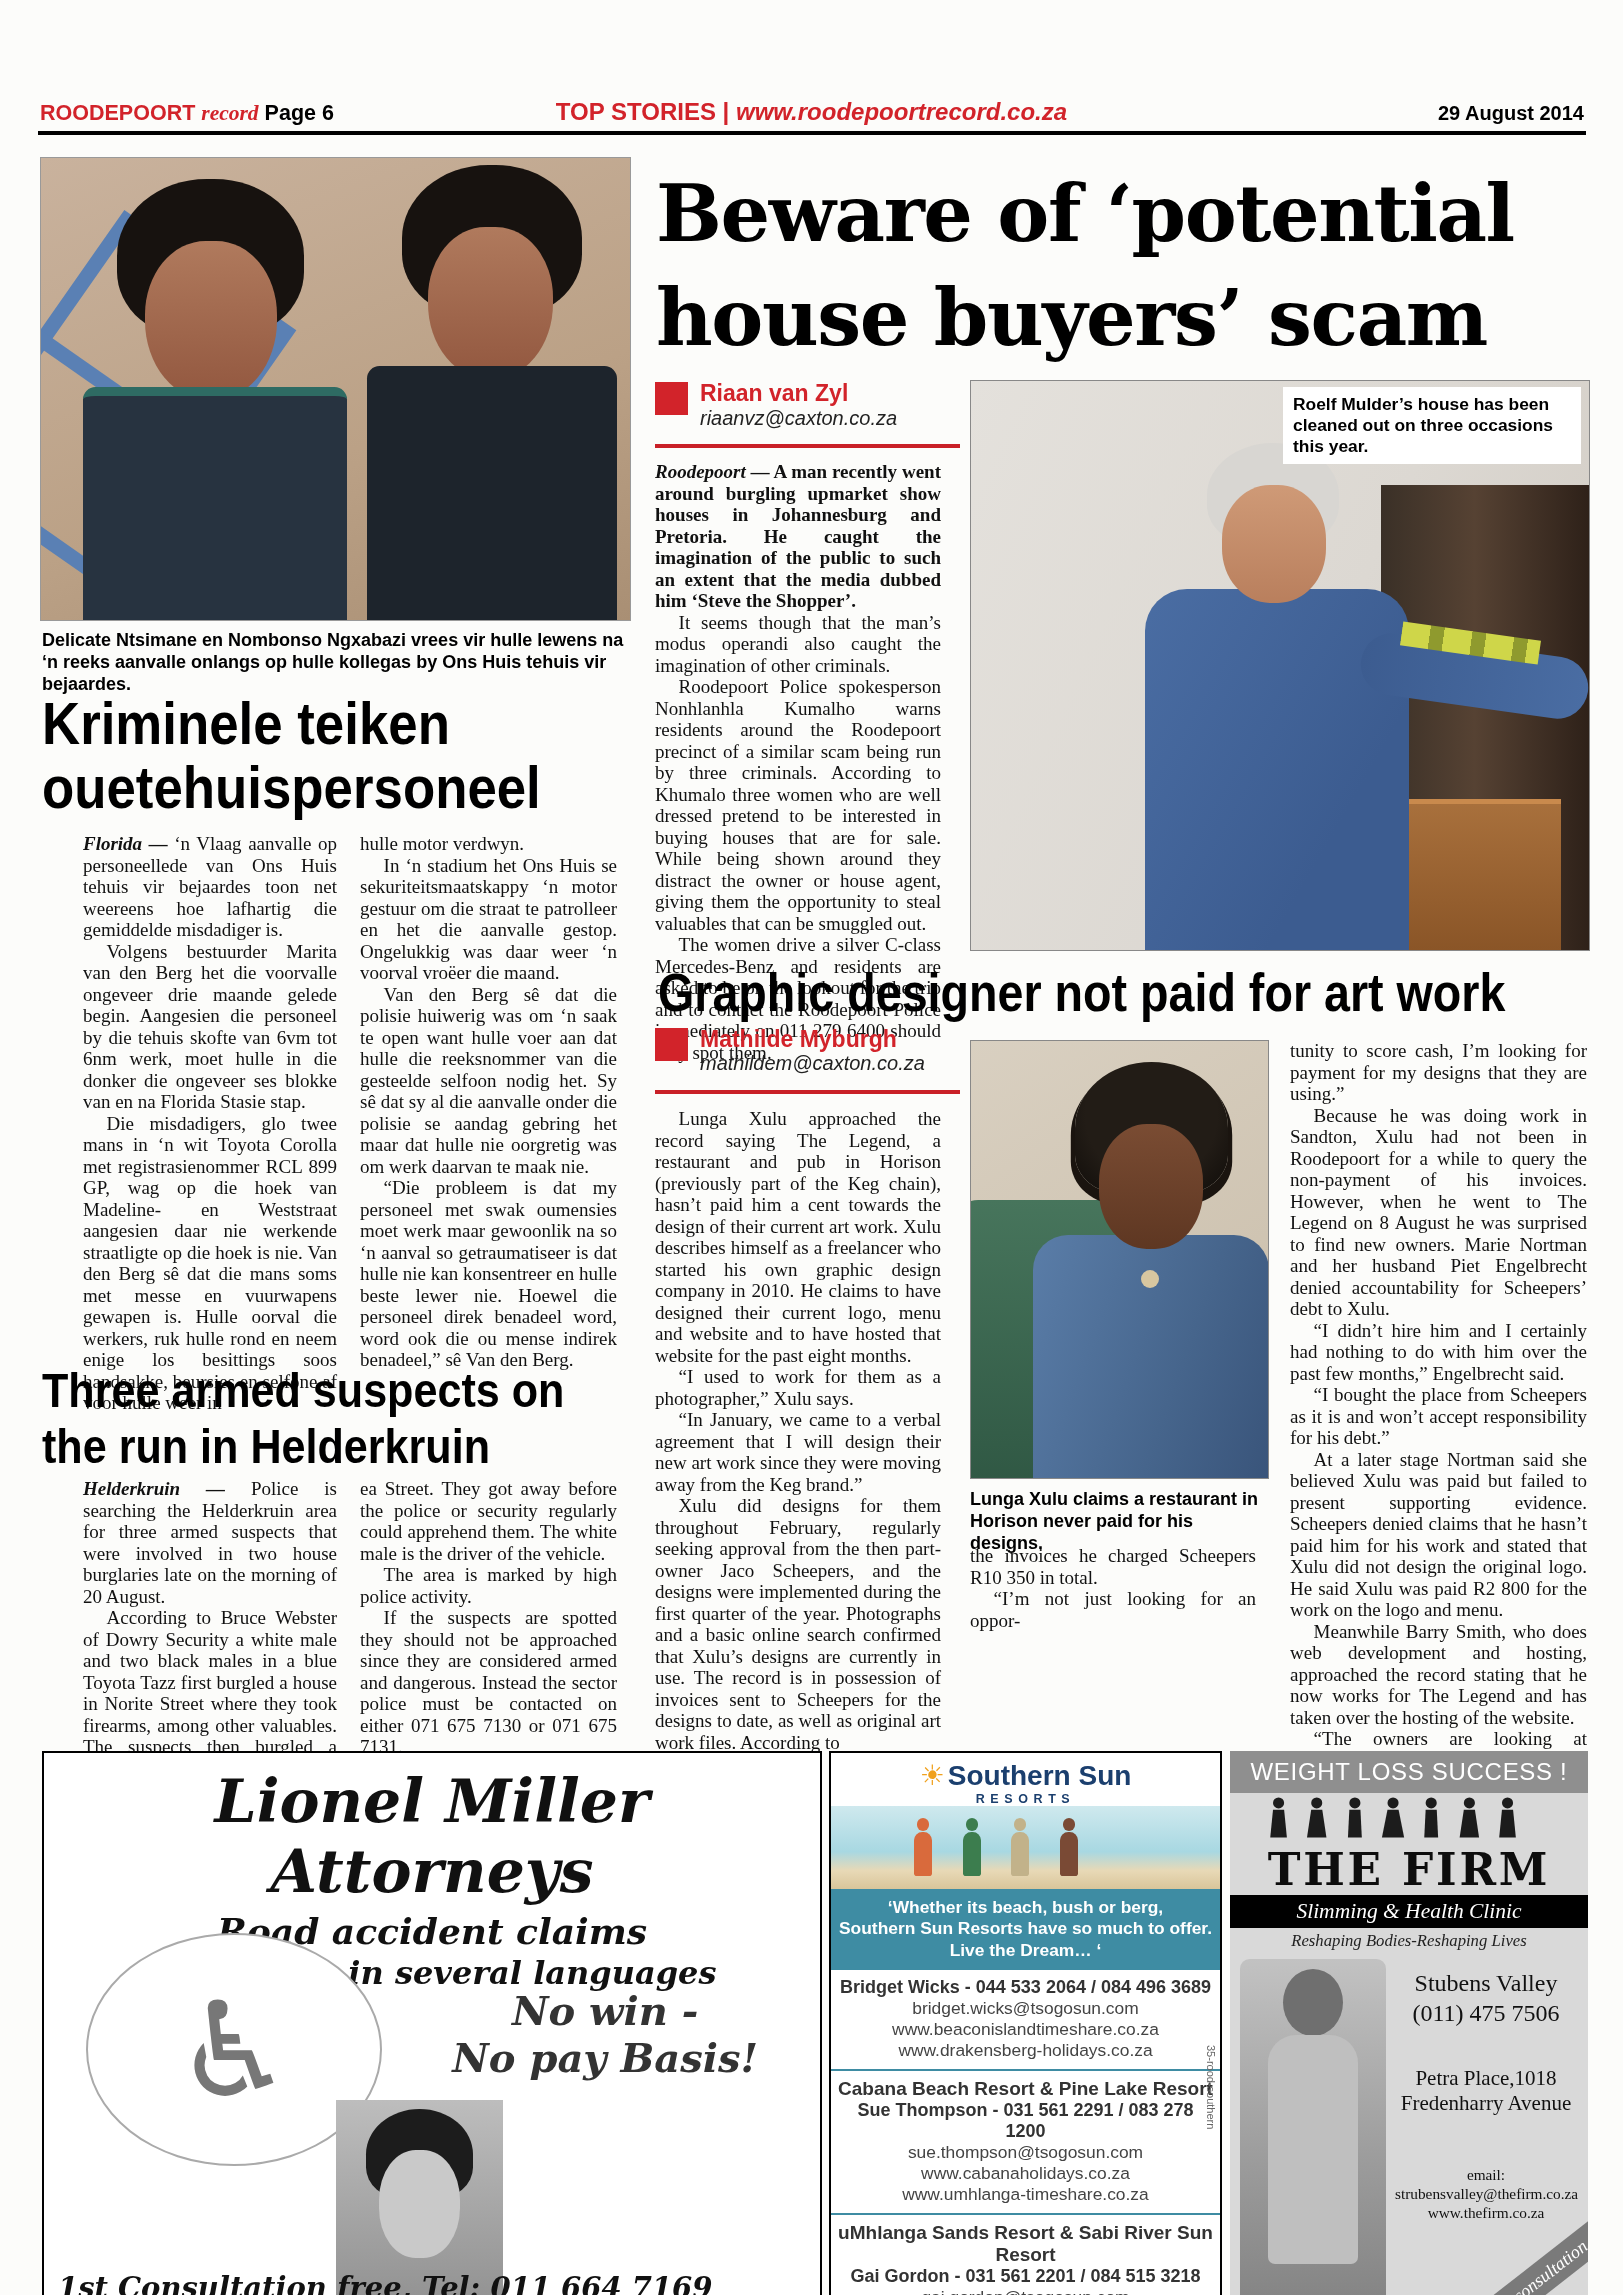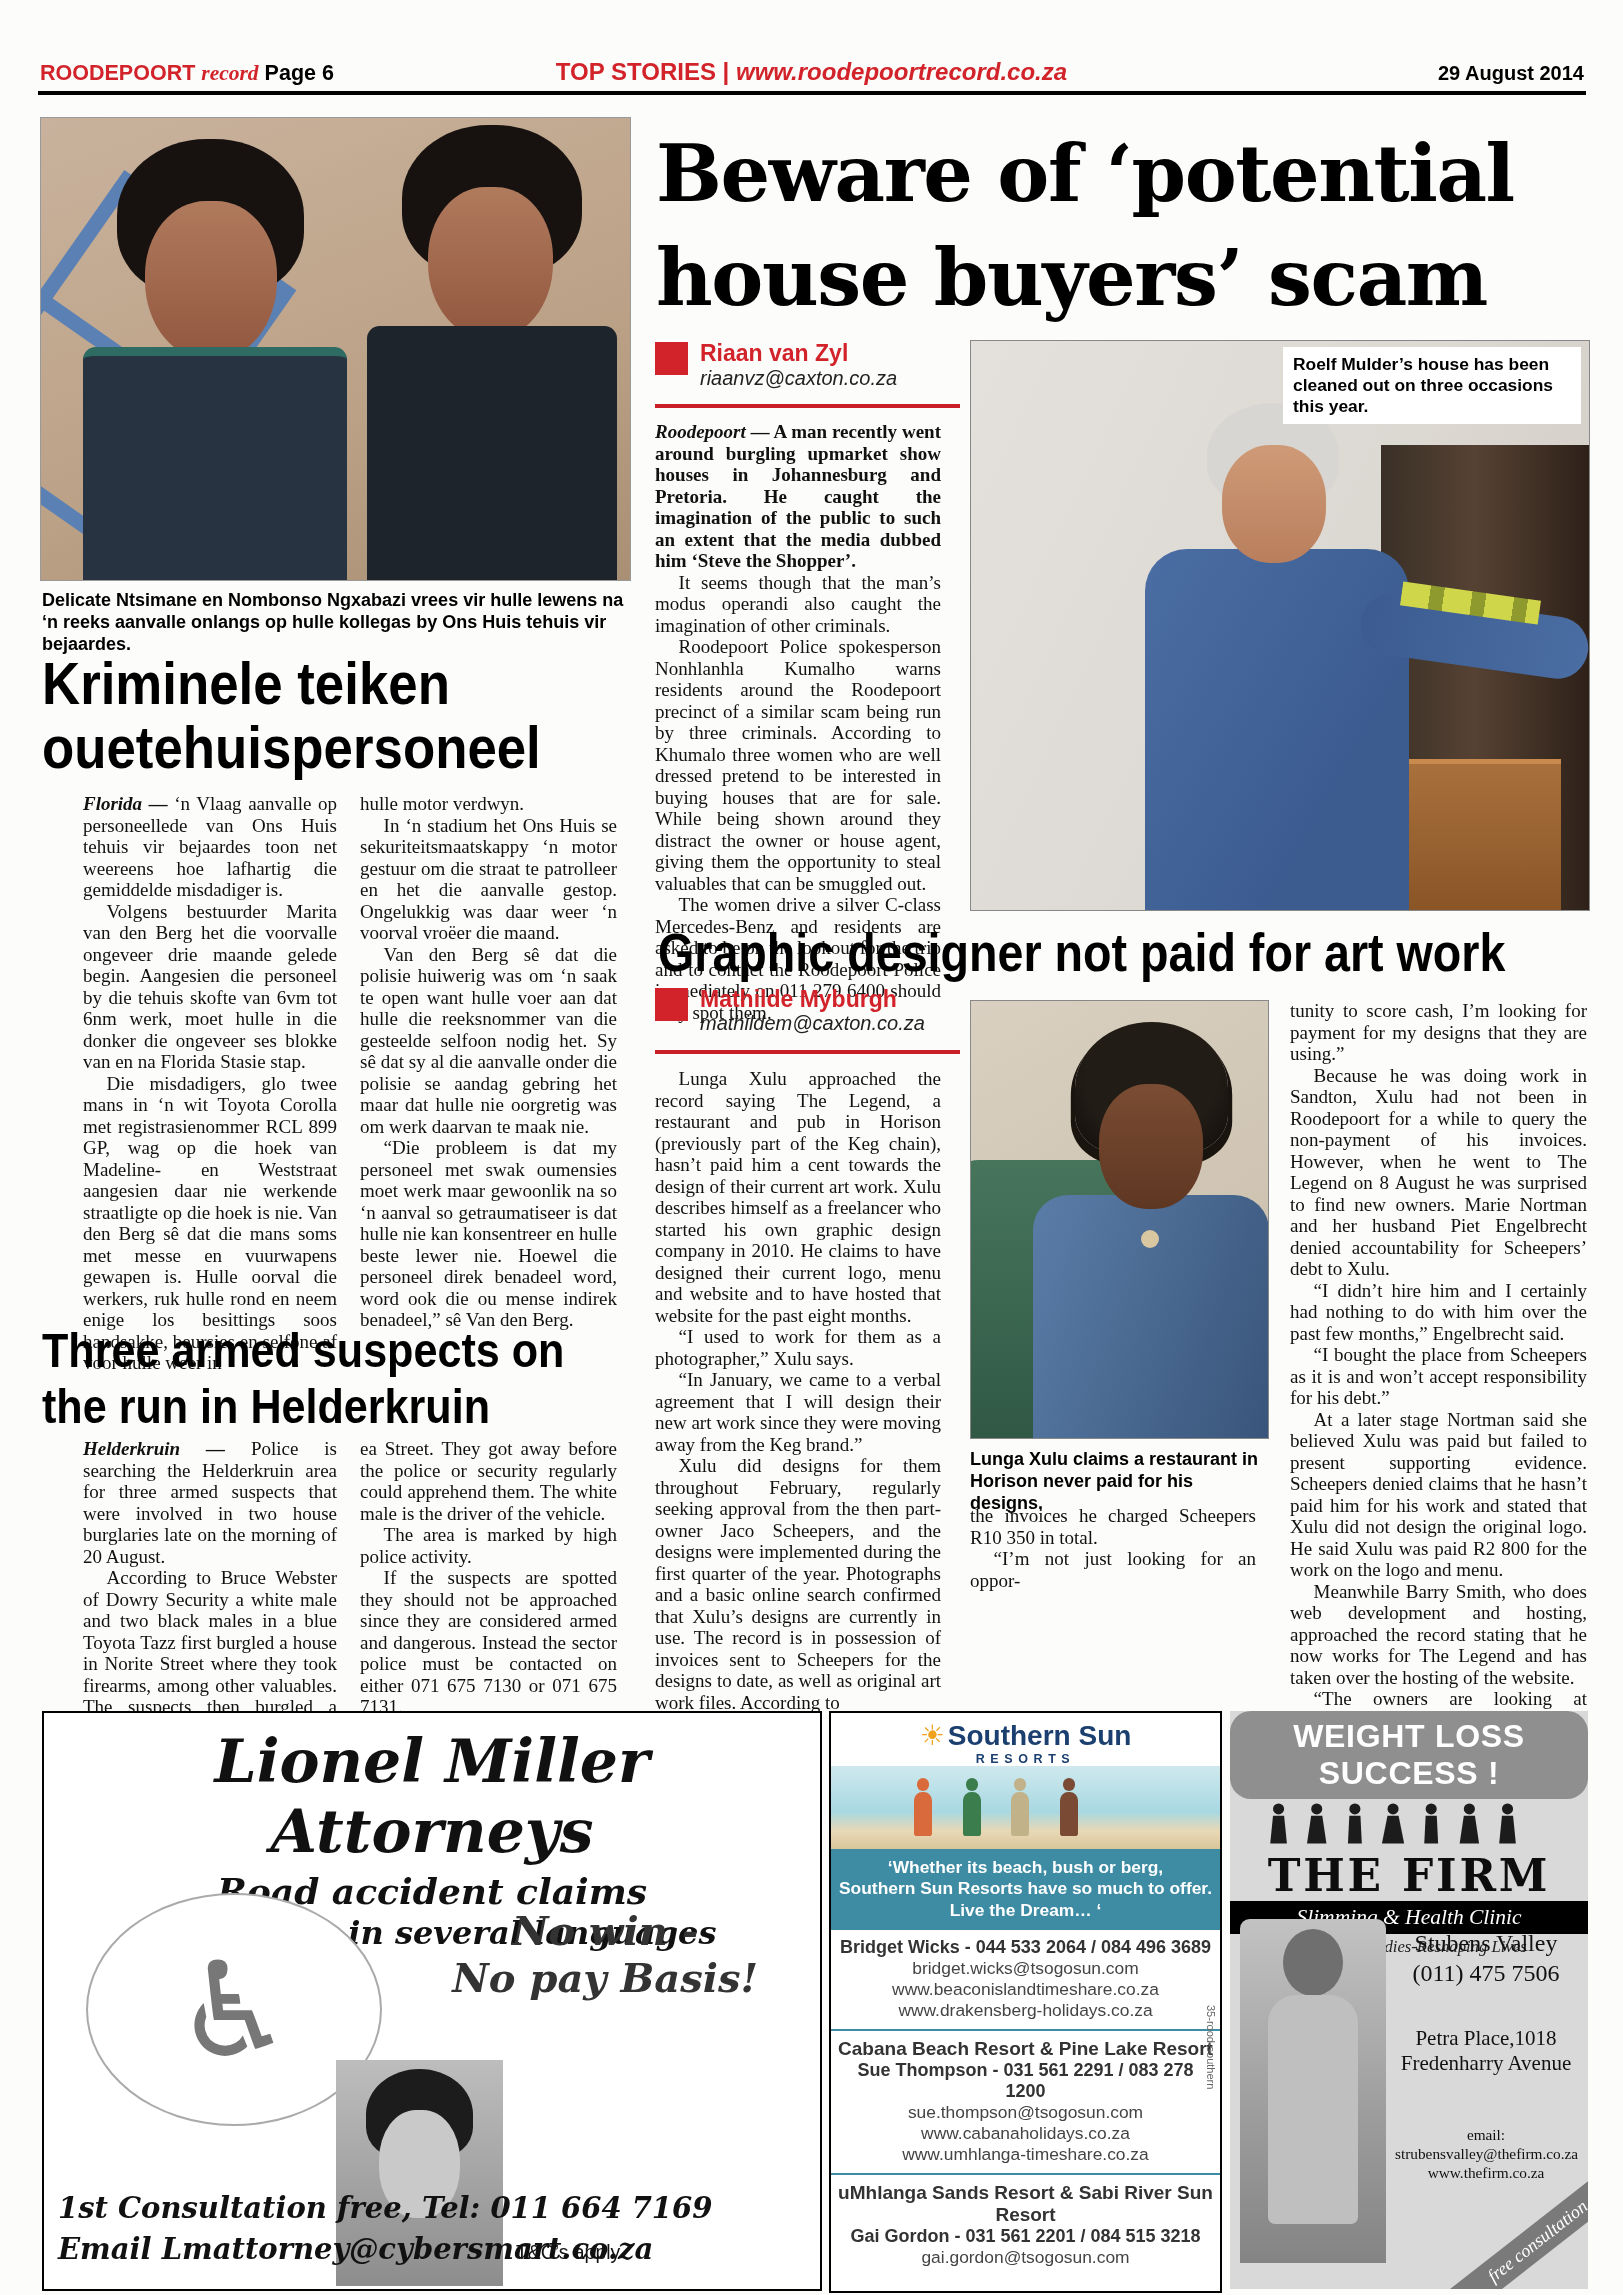--- a/index.html
+++ b/index.html
@@ -1,18 +1,18 @@
 <!DOCTYPE html>
 <html style="font-size:11px"><head>
 <meta charset="utf-8">
 <style>
   html,body { margin:0; padding:0; background:#888; }
   .page { position:relative; width:1624px; height:2295px; background:#fcfcfa;
           font-family:"Liberation Serif", serif; color:#111; overflow:hidden; }
-  .abs { position:absolute; }
+  .abs { position:absolute;margin-top:40px; }
 
   
   .hdr-left { left:40px; top:61px; font-family:"Liberation Sans",sans-serif; font-size:21.5px; font-weight:bold; }
   .hdr-left .paper { color:#d2232a; }
   .hdr-left .edition { color:#d2232a; font-style:italic; font-family:"Liberation Serif",serif; }
   .hdr-left .pageno { color:#000; }
   .hdr-center { left:534px; top:58px; width:555px; text-align:center; font-family:"Liberation Sans",sans-serif;
                 font-size:24px; font-weight:bold; color:#d2232a; }
   .hdr-center .url { font-style:italic; }
   .hdr-date { right:40px; top:62px; font-family:"Liberation Sans",sans-serif; font-size:20px; font-weight:bold; color:#000; }
@@ -92,22 +92,22 @@
   .ss-fig:before { content:""; position:absolute; left:2.8px; top:-14px; width:12.5px; height:12.5px; border-radius:50%; background:inherit; }
   .ss-quote { background:#3e8ca3; color:#fff; text-align:center; font-weight:bold; font-size:17.4px; line-height:21.5px; padding:8.3px 5.6px; }
   .resort { text-align:center; padding:7px 4.2px 8.3px 4.2px; }
   .resort .rname { font-weight:bold; font-size:19px; color:#333; }
   .resort .rcontact { font-weight:bold; font-size:18px; color:#333; }
   .resort .rline { font-size:17.4px; color:#444; line-height:21px; }
   .resort + .resort { border-top:2.8px solid #3e8ca3; }
   .ss-side { position:absolute; writing-mode:vertical-rl; font-size:11px; color:#666; }
 
   .firm-ad { background:#d9d9d9; position:relative; overflow:hidden; font-family:"Liberation Serif",serif; }
-  .firm-hdr { background:#8f8f8f; color:#fff; font-family:"Liberation Sans",sans-serif; font-weight:bold;
-              font-size:32px; text-align:center; padding:7px 0; letter-spacing:0.7px;border-radius:21px; }
+  .firm-hdr { background:#8f8f8f; color:#fff; font-family:"Liberation Sans",sans-serif; font-weight:normal;
+              font-size:24px; text-align:center; padding:7px 0; letter-spacing:0.7px; }
   .firm-name { font-family:"DejaVu Serif",serif; font-weight:bold; font-size:44px; letter-spacing:2.8px; text-align:center; color:#0d0d0d; }
   .firm-bar { background:#000; color:#fff; font-style:italic; font-size:21.5px; text-align:center; padding:4.2px 0; }
   .firm-tag { font-style:italic; font-size:16.7px; text-align:center; color:#222; }
   .firm-woman { position:absolute; left:9.7px; top:208px; width:146px; height:344px;
                 background:linear-gradient(#c2c2c2,#9b9b9b 60%,#848484); border-radius:9.7px 9.7px 0 0; }
   .firm-woman .whead { position:absolute; left:43px; top:9.7px; width:60px; height:67px; border-radius:50%; background:#6f6f6f; }
   .firm-woman .wbody { position:absolute; left:28px; top:76px; width:90px; height:229px; border-radius:28px 28px 7px 7px; background:#bfbfbf; }
   .firm-right { position:absolute; left:165px; top:219px; width:182px; text-align:center; }
   .firm-loc { font-size:24px; }
   .firm-phone { font-size:24px; margin-top:2.8px; }

